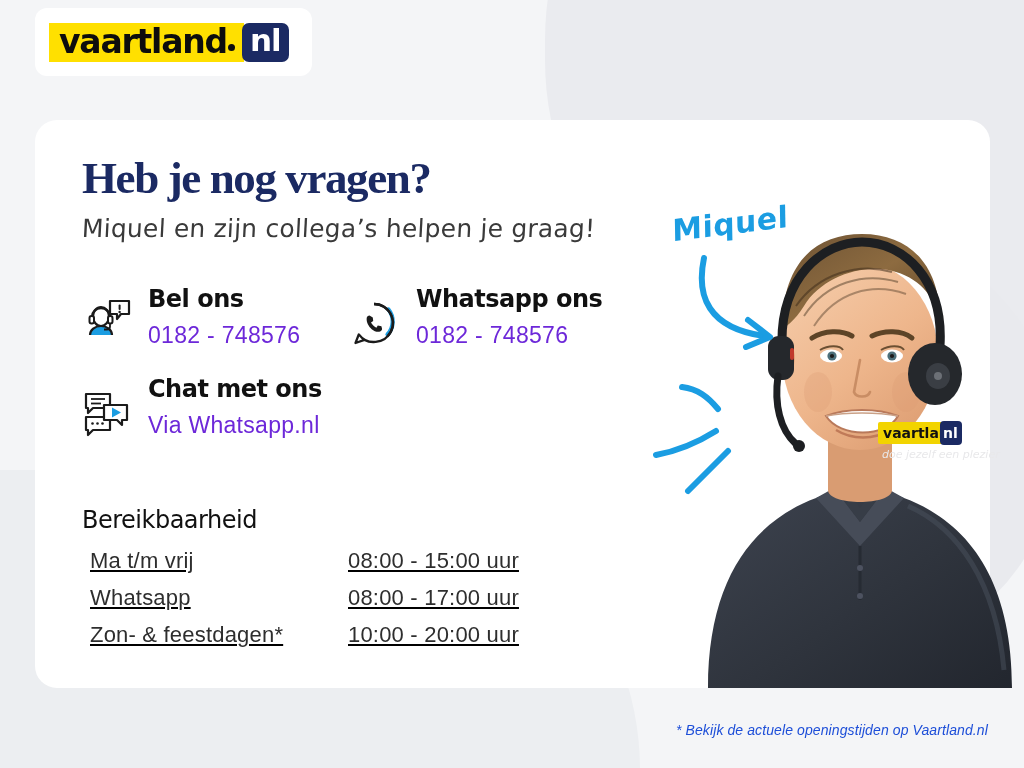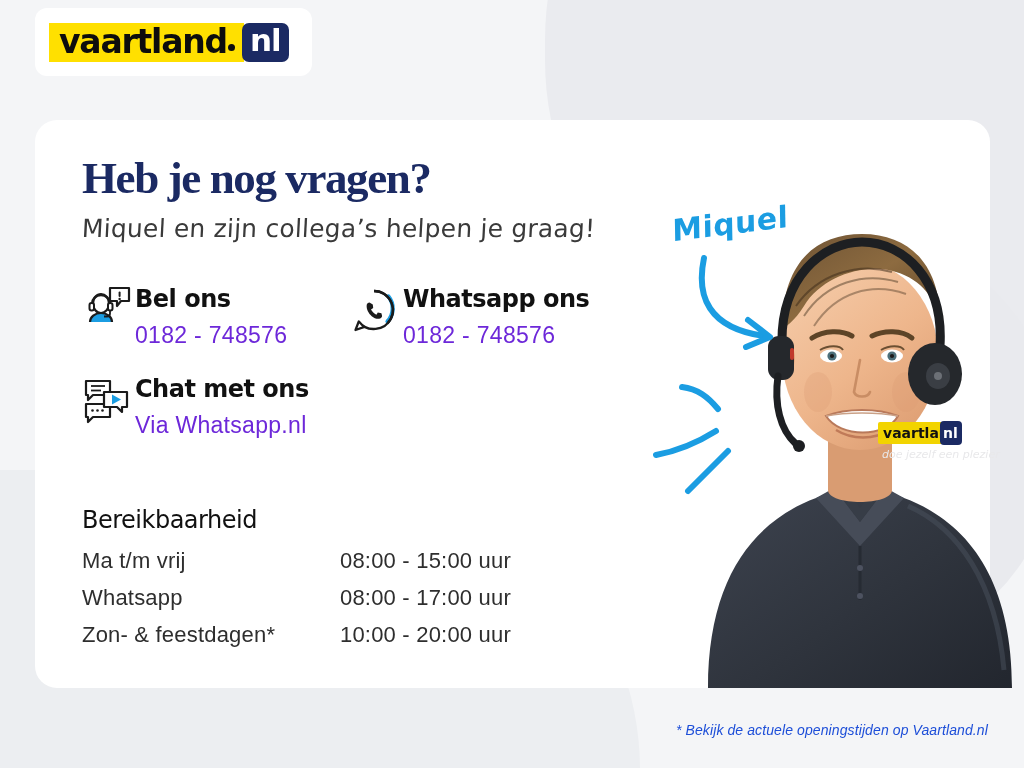--- a/index.html
+++ b/index.html
@@ -136,22 +136,22 @@
     letter-spacing: 0.2px;
     color: #3a3a3a;
     white-space: nowrap;
     transform: skewX(-3deg);
   }
 
   
   .contact {
     position: absolute;
     display: flex;
-    align-items: flex-start;
-    gap: 3px;
+    align-items: flex-end;
+    gap: 16px;
   }
   .contact-call      { left: 80px;  top: 284px; }
   .contact-whatsapp  { left: 348px; top: 284px; }
   .contact-chat      { left: 80px;  top: 374px; }
 
   .contact-icon { width: 52px; height: 52px; flex: 0 0 52px; }
   .contact-text { padding-top: 2px; }
   .contact-title {
     font-family: "DejaVu Sans", sans-serif;
     font-weight: 700;
@@ -176,23 +176,24 @@
     left: 82px;
     top: 506px;
     font-family: "DejaVu Sans", sans-serif;
     font-weight: 400;
     font-size: 24px;
     letter-spacing: -0.5px;
     color: #111111;
   }
   .hours-table {
     position: absolute;
-    left: 82px;
+    left: 90px;
     top: 548px;
     border-collapse: collapse;
+    text-decoration: underline;
   }
   .hours-table td {
     font-family: "Liberation Sans", sans-serif;
     font-size: 22px;
     color: #2e2e2e;
     padding: 0 0 11px 0;
     white-space: nowrap;
     letter-spacing: 0.2px;
   }
   .hours-table td.hours-day { width: 258px; }

